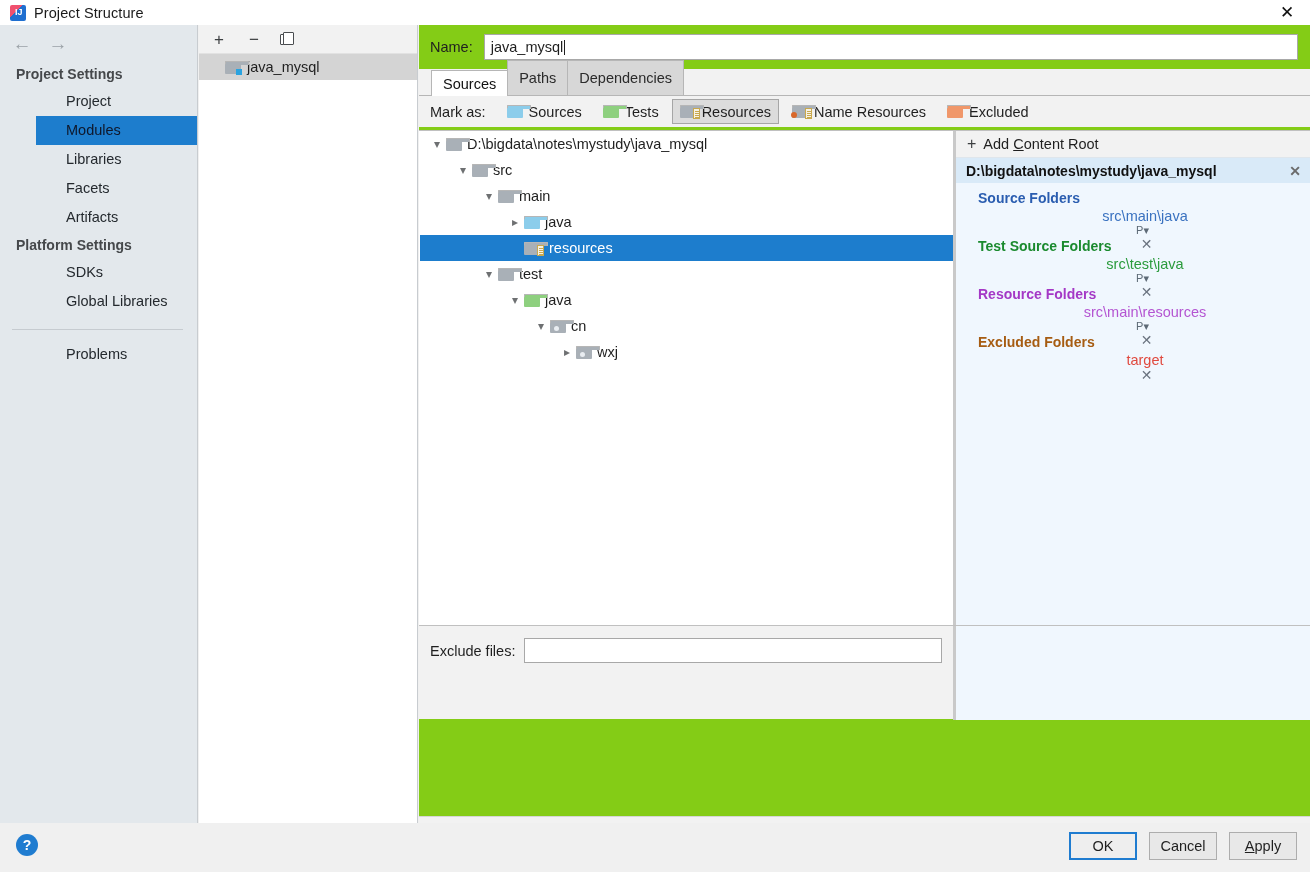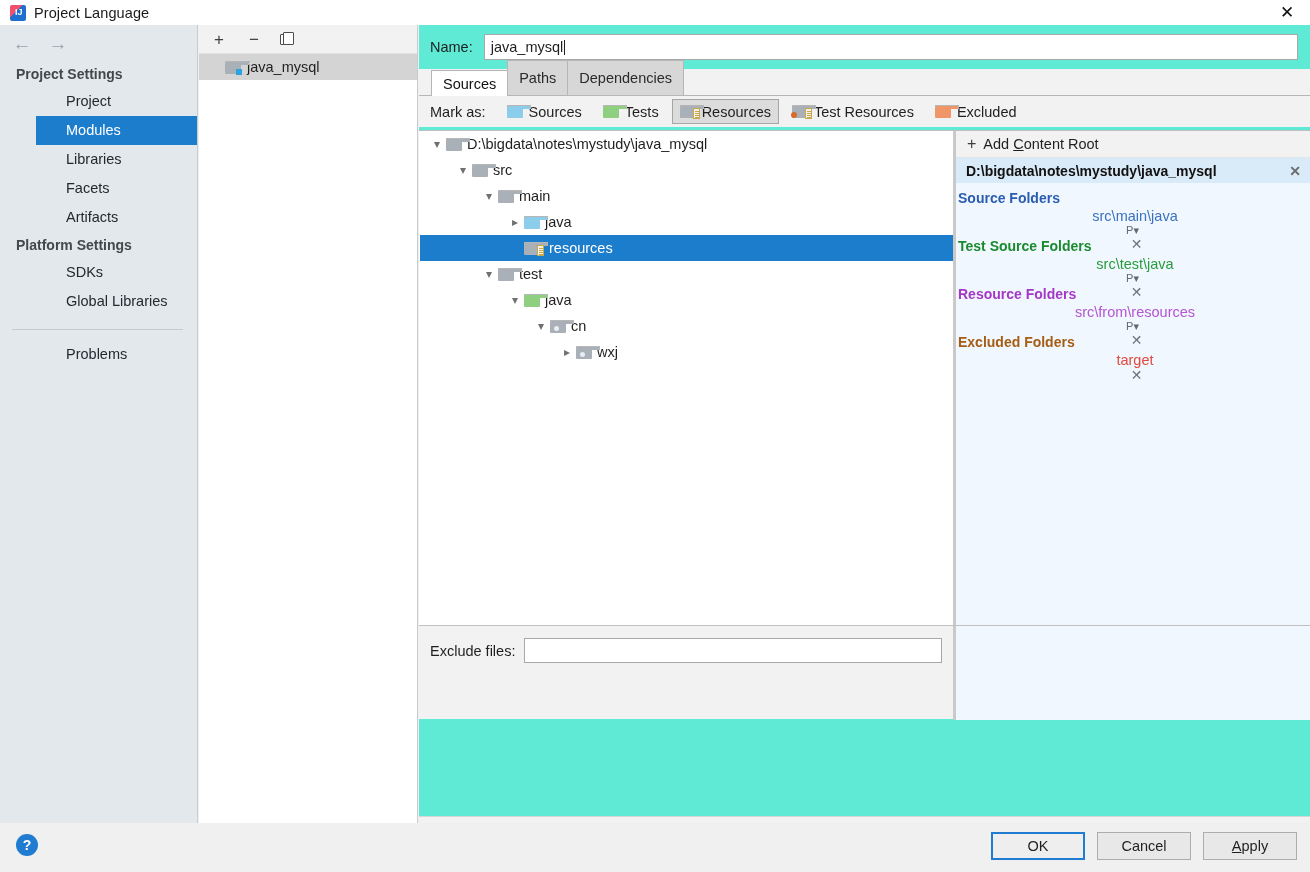--- a/index.html
+++ b/index.html
@@ -61,21 +61,21 @@
     font-size: 19px; color: #9aa0a6; line-height: 1; width: 20px; text-align: center;
   }
   .side-group-title {
     font-weight: bold; font-size: 14px; color: #45484b;
     padding: 5px 0 5px 16px;
   }
   .side-item {
     font-size: 14.5px; color: #24292e;
     padding: 4px 0 4px 30px; height: 29px; line-height: 21px; margin-left: 36px;
   }
-  .side-item.selected { background: #1d7dcd; color: #ffffff; }
+  .side-item.selected { background: #1d7dcd; color: #0f172a; }
   .side-sep { height: 1px; background: #c6cbd0; margin: 13px 14px 10px 12px; }
 
   
   .modcol {
     position: absolute; left: 199px; top: 0; width: 219px; height: 798px;
     background: #ffffff;
     border-right: 1px solid #c8ccd0;
   }
   .modcol-toolbar {
     height: 29px; background: #f2f2f2; border-bottom: 1px solid #e2e2e2;
@@ -124,21 +124,21 @@
     border-radius: 50%; background: #e9edf1;
   }
   .fi .badge-grn {
     position: absolute; left: -1px; bottom: 0px; width: 6px; height: 6px;
     border-radius: 50%; background: #d9682b;
   }
 
   
   .mainpane {
     position: absolute; left: 419px; top: 0; width: 891px; height: 798px;
-    background: #5eead4;
+    background: #84cc16;
   }
 
   .name-row { display: flex; align-items: center; height: 44px; padding: 0 12px 0 11px; }
   .name-row label { font-size: 14.5px; color: #1f1f1f; margin-right: 11px; }
   .name-input {
     flex: 1; height: 26px; background: #ffffff; border: 1px solid #a8a8a8;
     display: flex; align-items: center; padding: 0 6px;
     font-size: 14.5px; color: #1f1f1f;
   }
   .name-input .caret {
@@ -211,21 +211,21 @@
   .plus-ico { font-size: 16px; color: #3c3f41; line-height: 1; }
   .detail-toolbar u { text-decoration: underline; }
 
   .croot-header {
     height: 25px; background: #d9eaf8; display: flex; align-items: center;
     justify-content: space-between; padding: 0 9px 0 10px;
     font-weight: bold; font-size: 14px; color: #111;
   }
   .x-ico { color: #6b6b6b; font-size: 14px; line-height: 1; }
 
-  .cat { padding: 0 9px 0 2px; }
+  .cat { padding: 0 9px 0 22px; }
   .cat-title { font-weight: bold; font-size: 14px; padding: 7px 0 2px 0; }
   .cat-title.src  { color: #2a5db0; }
   .cat-title.test { color: #1a8a2e; }
   .cat-title.res  { color: #a438c6; }
   .cat-title.exc  { color: #a65c12; }
   .path-row {
     display: flex; align-items: center; height: 23px; font-size: 14.5px; padding-left: 11px; flex-direction: column;
   }
   .path-row .ptxt { white-space: nowrap; }
   .path-row.src  .ptxt { color: #3a72c0; }
@@ -279,41 +279,41 @@
   .bottombar {
     position: absolute; left: 0; top: 798px; width: 1310px; height: 49px; background: #f0f0f0;
   }
   .help-btn {
     position: absolute; left: 16px; top: 11px; width: 22px; height: 22px;
     border-radius: 50%; background: #1f7cd0; color: #fff;
     font-size: 14px; font-weight: bold; line-height: 22px; text-align: center;
   }
   .btn-row { position: absolute; right: 13px; top: 9px; display: flex; gap: 12px; }
   .dlg-btn {
-    width: 94px; height: 28px; background: #e8e8e8; border: 1px solid #adadad;
+    width: 68px; height: 28px; background: #e8e8e8; border: 1px solid #adadad;
     font-size: 14.5px; color: #1f1f1f; display: flex; align-items: center; justify-content: center;
   }
   .dlg-btn.default { border: 2px solid #1f7cd0; background: #eeeeee; }
   .dlg-btn u { text-decoration: underline; }
 
   .leftcol-filler {
     position: absolute; left: 0; top: 798px; width: 199px; height: 49px; background: #f0f0f0;
   }
 </style>
 </head>
 <body>
 
 <div id="app">
 
   <div class="titlebar">
     <div class="app-icon">
       <div class="ij-sq"></div>
         <div class="ij-j">IJ</div>
     </div>
-    <div class="title-text">Project Language</div>
+    <div class="title-text">Project Structure</div>
     <div class="close-x">✕</div>
   </div>
 
   <div class="dialog-body">
 
     <div class="sidebar">
       <div class="nav-arrows">
         <div class="arrow">←</div>
         <div class="arrow">→</div>
       </div>
@@ -408,21 +408,21 @@
               <span class="tab"></span>
                 <span class="body"></span>
               <span class="badge-grn"></span>
               <span class="badge-lines">
                   <i></i>
                   <i></i>
                   <i></i>
                   <i></i>
                 </span>
             </span>
-            <span>Test Resources</span>
+            <span>Name Resources</span>
           </div>
 
           <div class="mark-btn">
             <span class="fi orange">
                 <span class="tab"></span>
                 <span class="body"></span>
               </span>
             <span>Excluded</span>
           </div>
         </div>
@@ -552,21 +552,21 @@
               <span class="ptxt">src\test\java</span>
               <span class="underline"></span>
               <span class="pkg-ico">P▾</span>
               <span class="row-x">✕</span>
             </div>
           </div>
 
           <div class="cat">
             <div class="cat-title res">Resource Folders</div>
             <div class="path-row res">
-              <span class="ptxt">src\from\resources</span>
+              <span class="ptxt">src\main\resources</span>
               <span class="underline"></span>
               <span class="pkg-ico">P▾</span>
               <span class="row-x">✕</span>
             </div>
           </div>
 
           <div class="cat">
             <div class="cat-title exc">Excluded Folders</div>
             <div class="path-row exc">
               <span class="ptxt">target</span>

